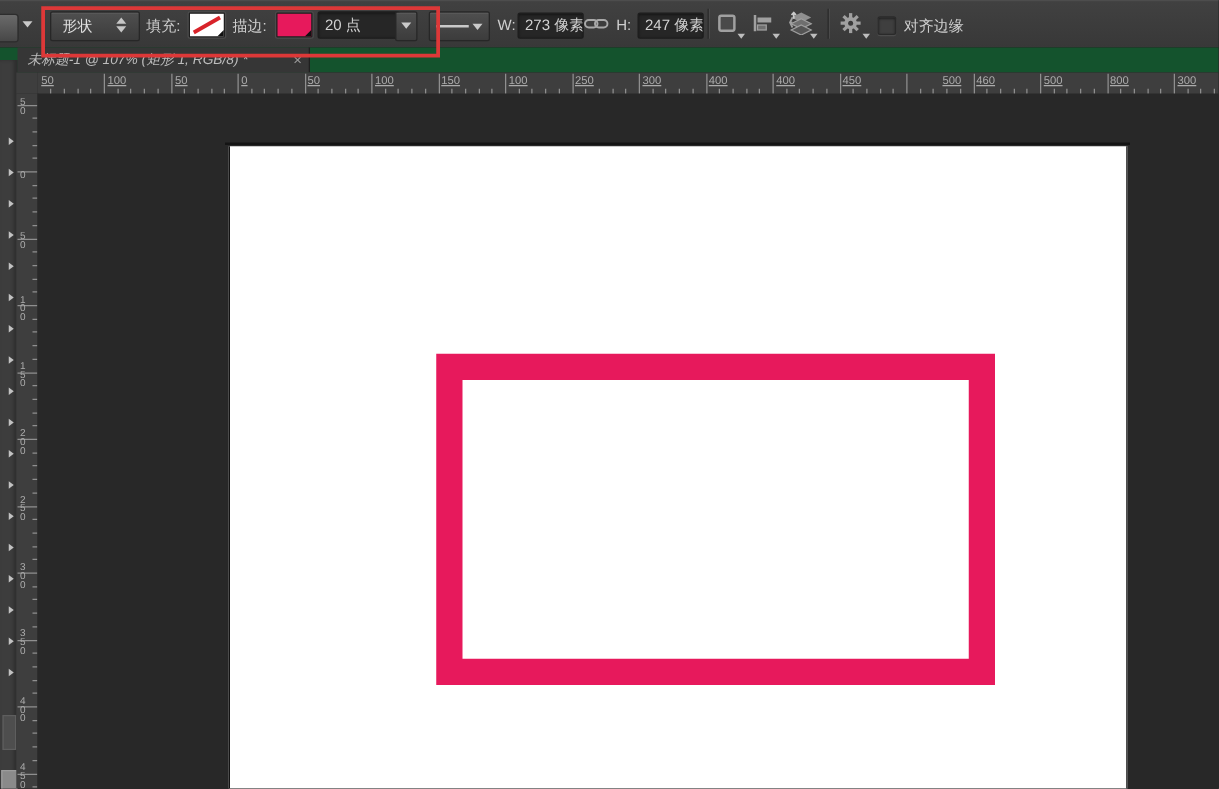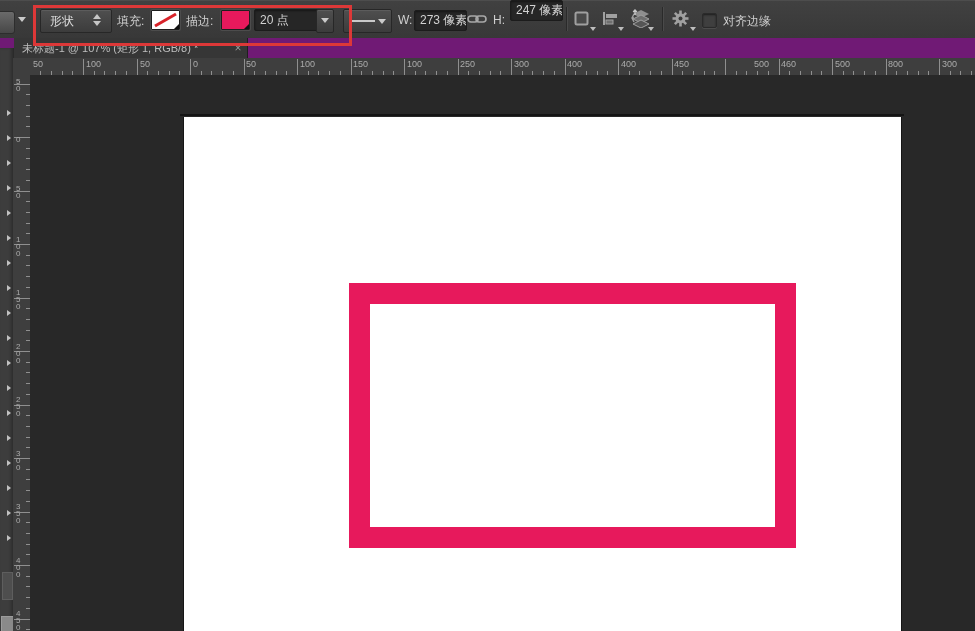--- a/index.html
+++ b/index.html
@@ -21,22 +21,22 @@
   .caret{width:0;height:0;border-left:4px solid transparent;
     border-right:4px solid transparent;border-top:5px solid #cacaca;}
   .mini-caret{width:0;height:0;border-left:3px solid transparent;
     border-right:3px solid transparent;border-top:4px solid #bdbdbd;}
   .sep{width:1px;background:#2a2a2a;box-shadow:1px 0 0 #4a4a4a;}
   .swatch-btn{border:1px solid #1f1f1f;border-radius:1px;box-shadow:0 0 0 1px #4c4c4c;}
   .corner-tri{position:absolute;right:0;bottom:0;width:0;height:0;
     border-left:5px solid transparent;border-bottom:5px solid #111;}
 
   
-  #tab-bar{left:0;top:38px;width:975px;height:20px;background:#701a75;
-    border-bottom:1px solid #1b1b1b;}
+  #tab-bar{left:0;top:38px;width:975px;height:20px;background:#14532d;
+    border-bottom:1px solid #1b1b1b;font-style:italic;}
   #doc-tab{left:14px;top:0;width:234px;height:20px;background:#363636;
     border-right:1px solid #1f1f1f;color:#bdbdbd;font-size:11px;
     line-height:20px;padding-left:8px;box-sizing:border-box;white-space:nowrap;overflow:hidden;}
   #tab-close{left:230px;top:0;width:16px;height:20px;color:#9a9a9a;
     font-size:12px;line-height:20px;text-align:center;}
 
   
   #toolbox{left:0;top:48px;width:13px;height:583px;background:#3d3d3d;
     border-right:1px solid #2a2a2a;box-shadow:inset -2px 0 3px rgba(0,0,0,.25);}
   .fly-tri{position:absolute;right:2px;width:0;height:0;
@@ -45,21 +45,21 @@
 
   
   #ruler-corner{left:13px;top:58px;width:17px;height:17px;background:#3e3e3e;
     border-right:1px solid #262626;border-bottom:1px solid #262626;}
   #h-ruler{left:30px;top:58px;width:945px;height:17px;background:#3e3e3e;
     border-bottom:1px solid #262626;overflow:hidden;}
   #v-ruler{left:13px;top:75px;width:17px;height:556px;background:#3e3e3e;
     border-right:1px solid #262626;overflow:hidden;}
   .h-tick{position:absolute;width:1px;background:#8f8f8f;bottom:0;}
   .v-tick{position:absolute;height:1px;background:#8f8f8f;right:0;}
-  .h-num{position:absolute;top:1px;font-size:9px;color:#ababab;}
+  .h-num{position:absolute;top:1px;font-size:9px;color:#ababab;text-decoration:underline;}
   .v-num{position:absolute;left:3px;font-size:8px;line-height:7px;color:#ababab;white-space:pre-line;}
 
   
   #canvas-area{left:30px;top:75px;width:945px;height:556px;background:#282828;}
   #doc-top-line{background:#141414;height:2px;}
   #document{background:#ffffff;border-left:1px solid #151515;border-right:1px solid #151515;}
   #shape-rect{box-sizing:border-box;background:transparent;}
   #annotation-box{box-sizing:border-box;pointer-events:none;z-index:50;}
 
   svg{display:block;}
@@ -113,21 +113,21 @@
     </div>
 
     <span class="abs" style="left:467px;top:13px;">
       <svg width="20" height="12" viewBox="0 0 20 12">
         <rect x="1" y="3" width="10" height="6" rx="3" fill="none" stroke="#a8a8a8" stroke-width="1.6"></rect>
         <rect x="9" y="3" width="10" height="6" rx="3" fill="none" stroke="#a8a8a8" stroke-width="1.6"></rect>
       </svg>
     </span>
 
     <span class="abs ob-label" style="left:493px;">H:</span>
-    <div class="abs ob-field" style="left:510px;top:0;width:46px;height:19px;">
+    <div class="abs ob-field" style="left:510px;top:10px;width:46px;height:19px;">
       <span>247 像素</span>
     </div>
 
     <div class="abs sep" style="left:566px;top:7px;height:24px;"></div>
 
     <span class="abs" style="left:574px;top:11px;">
       <svg width="15" height="15" viewBox="0 0 15 15">
         <rect x="1.5" y="1.5" width="12" height="12" rx="1.5" fill="#4a4a4a" stroke="#a0a0a0" stroke-width="2"></rect>
       </svg>
     </span>

